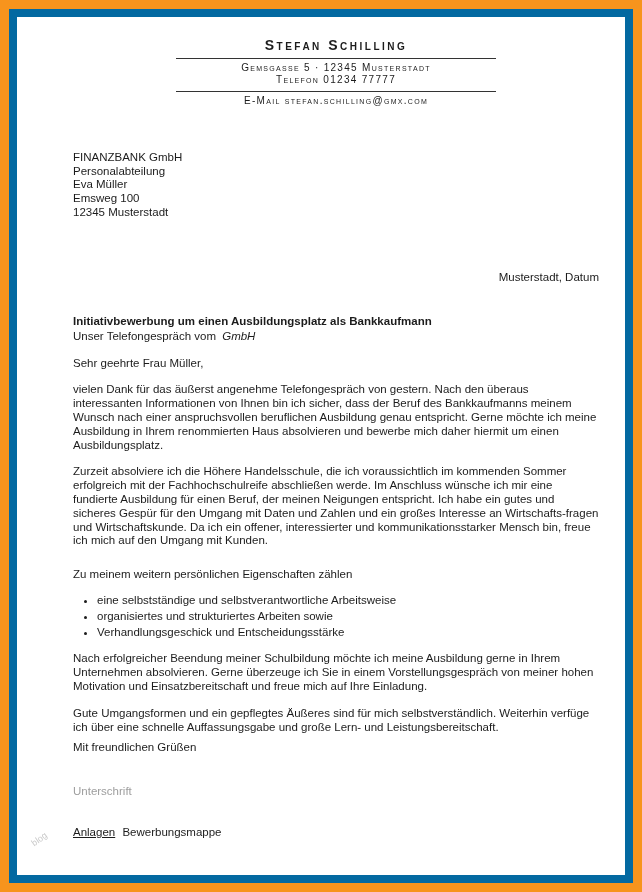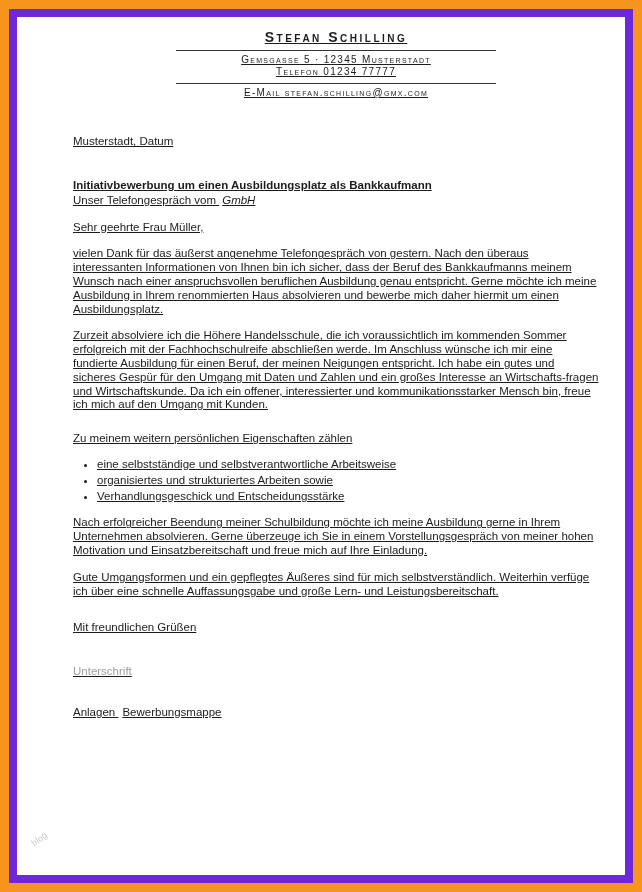--- a/index.html
+++ b/index.html
@@ -3,47 +3,47 @@
 <meta charset="utf-8">
 <style>
   html,body{margin:0;padding:0;background:#e9e9e9;}
   .page{
     width:642px;height:892px;box-sizing:border-box;
     background:#F7941D;padding:9px;
     font-family:"Liberation Sans","DejaVu Sans",sans-serif;
   }
   .blue-frame{
     width:100%;height:100%;box-sizing:border-box;
-    border:8px solid #6d28d9;background:#ffffff;
-    padding:4px 26px 0 56px;position:relative;overflow:hidden;
-    color:#1c1c1c;font-size:11.5px;line-height:1.2;text-decoration:underline;
+    border:8px solid #0369a1;background:#ffffff;
+    padding:12px 26px 0 56px;position:relative;overflow:hidden;
+    color:#1c1c1c;font-size:11.5px;line-height:1.2;
   }
   
   .letterhead{width:320px;margin:8px auto 0;text-align:center;}
   .lh-name{
     font-variant:small-caps;font-weight:bold;font-size:14px;
     letter-spacing:2.5px;white-space:nowrap;
   }
   .lh-rule{border:0;border-top:1px solid #333;margin:4px 0 3px;}
   .lh-line{
     font-variant:small-caps;font-size:10px;letter-spacing:1.3px;
     line-height:12.5px;white-space:nowrap;
   }
   
   .recipient{margin-top:44px;}
   .recipient div{line-height:13.6px;}
-  .date-line{margin-top:36px;}
+  .date-line{text-align:right;margin-top:52px;}
   .subject{margin-top:30px;font-weight:bold;}
   .subject-sub{margin-top:1px;}
   .italic{font-style:italic;}
   p{margin:13px 0 0;}
   .gap-big{margin-top:20px;}
   ul.traits{margin:12px 0 0;padding-left:24px;}
   ul.traits li{margin:1px 0 2px;}
-  .closing{margin-top:23px;}
+  .closing{margin-top:7px;}
   .signature{margin-top:30px;color:#9E9E9E;}
   .attachments{margin-top:27px;}
   .underline{text-decoration:underline;}
   .attach-value{margin-left:4px;margin-top:32px;}
   .watermark{
     position:absolute;left:14px;bottom:30px;color:#c8c8c8;
     font-size:9px;transform:rotate(-35deg);
   }
 </style>
 </head>
@@ -54,20 +54,27 @@
 
     <div class="letterhead">
       <div class="lh-name">Stefan Schilling</div>
       <hr class="lh-rule">
       <div class="lh-line">Gemsgasse 5  ·  12345 Musterstadt</div>
       <div class="lh-line">Telefon 01234 77777</div>
       <hr class="lh-rule">
       <div class="lh-line">E-Mail stefan.schilling@gmx.com</div>
     </div>
 
+    <div class="recipient">
+      <div>FINANZBANK GmbH</div>
+      <div>Personalabteilung</div>
+      <div>Eva Müller</div>
+      <div>Emsweg 100</div>
+      <div>12345 Musterstadt</div>
+    </div>
 
     <div class="date-line">Musterstadt, Datum</div>
 
     <div class="subject">Initiativbewerbung um einen Ausbildungsplatz als Bankkaufmann</div>
     <div class="subject-sub">
       <span>Unser Telefongespräch vom</span>
       <span class="italic" style="margin-left:3px;">GmbH</span>
     </div>
 
     <p>Sehr geehrte Frau Müller,</p>

